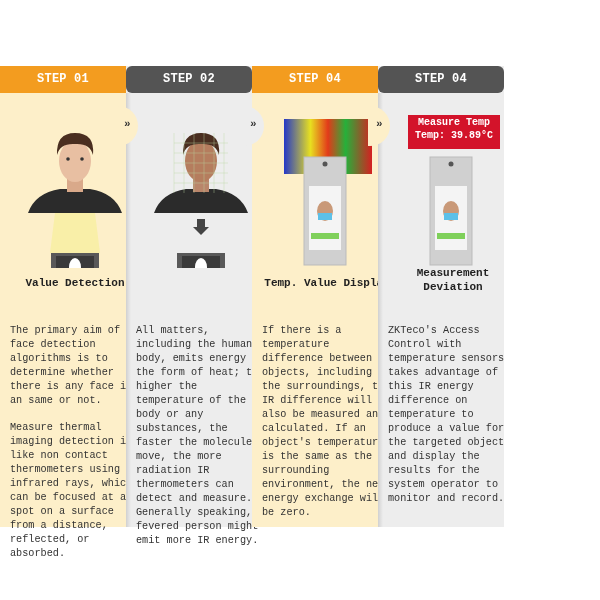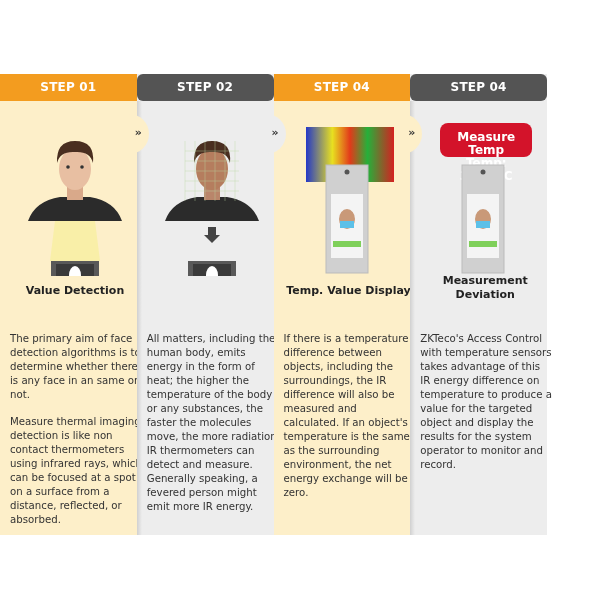--- a/index.html
+++ b/index.html
@@ -1,33 +1,33 @@
 <!DOCTYPE html>
 <html><head>
 <meta charset="utf-8">
 <style>
   html,body{margin:0;padding:0;background:#fff;}
   body{width:600px;height:600px;position:relative;overflow:hidden;font-family:"DejaVu Sans","Liberation Sans",sans-serif;}
-  .strip{position:absolute;left:0;top:74px;width:547px;height:461px;display:flex;}
+  .strip{position:absolute;left:0;top:66px;width:504px;height:461px;display:flex;font-family:Liberation Mono, monospace;}
   .col{width:150px;height:100%;position:relative;}
   .col.odd{background:#fdefc9;}
   .col.even{background:#ededed;}
   .hdr{height:27px;line-height:27px;text-align:center;color:#fff;font-weight:bold;font-size:12px;letter-spacing:0.2px;}
   .odd .hdr{background:#f39c1f;}
   .even .hdr{background:#545454;border-radius:6px;}
   .even::before{content:"";position:absolute;left:0;top:27px;width:5px;height:434px;background:linear-gradient(to right,rgba(0,0,0,0.12),rgba(0,0,0,0));}
   .bump{position:absolute;left:-10px;top:40px;width:22px;height:40px;border-radius:0 20px 20px 0;}
   .even .bump{background:#fdefc9;}
   .odd .bump{background:#ededed;}
   .chev{position:absolute;left:-2px;top:52px;font-size:11px;color:#333;font-weight:bold;z-index:2;}
   .illus{position:absolute;left:0;top:27px;width:150px;height:175px;}
   .title{position:absolute;top:210px;left:0;width:150px;text-align:center;font-size:11px;font-weight:bold;color:#222;line-height:14px;}
   .body{position:absolute;top:258px;left:10px;width:132px;font-size:10.2px;line-height:14px;color:#333;}
   .body p{margin:0 0 13px 0;}
-  .redbox{position:absolute;left:30px;top:49px;width:92px;height:34px;background:#d3132a;color:#fff;font-weight:bold;font-size:12px;text-align:center;line-height:13px;padding-top:8px;box-sizing:border-box;border-radius:8px;}
+  .redbox{position:absolute;left:30px;top:49px;width:92px;height:34px;background:#d3132a;color:#fff;font-weight:bold;font-size:10px;text-align:center;line-height:13px;padding-top:1px;box-sizing:border-box;}
 </style>
 </head>
 <body>
 
 <div class="strip">
 
   <div class="col odd">
     <div class="hdr">STEP 01</div>
     <svg class="illus" viewBox="0 0 150 175">
       <polygon points="55,120 95,120 100,160 50,160" fill="#f7f09a" opacity="0.7"></polygon>

